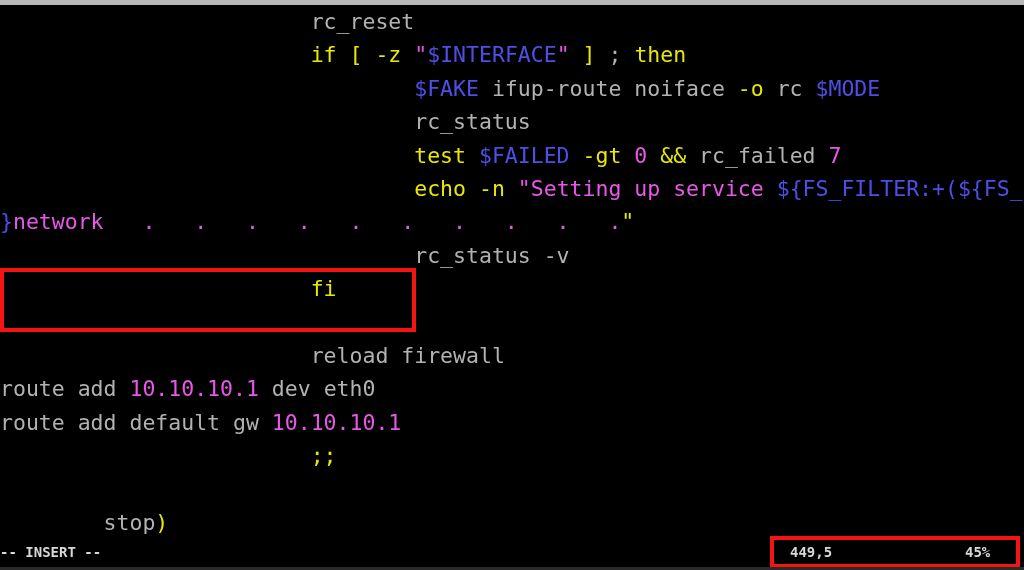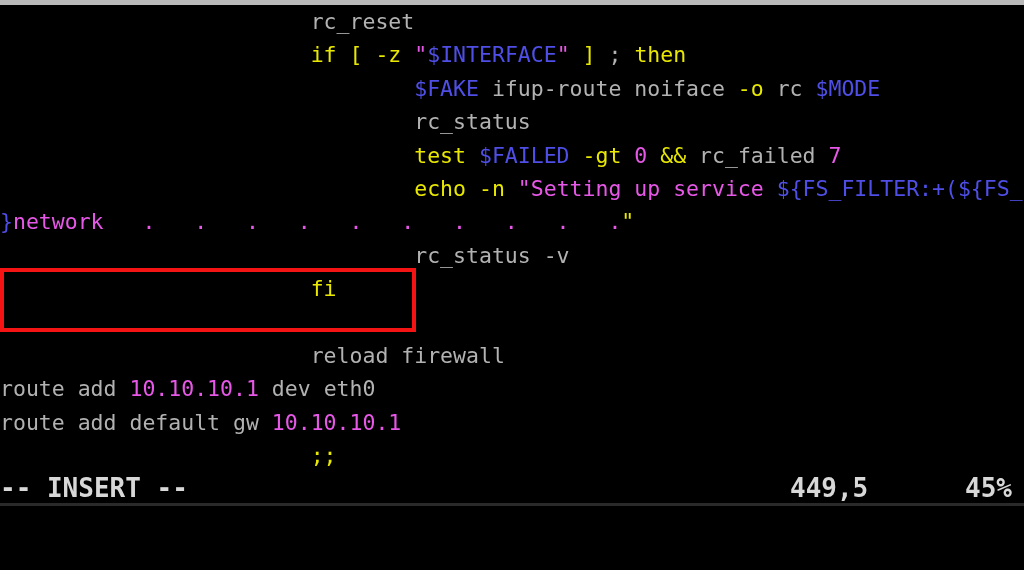--- a/index.html
+++ b/index.html
@@ -10,21 +10,21 @@
   body {
     width: 1024px;
     height: 570px;
     overflow: hidden;
     font-family: "DejaVu Sans Mono", "Liberation Mono", monospace;
   }
 
   #screen {
     position: relative;
     width: 1024px;
-    height: 506px;
+    height: 570px;
     background: #000000;
     overflow: hidden;
   }
 
   
   .top-bar {
     position: absolute;
     left: 0; top: 0;
     width: 1024px;
     height: 5px;
@@ -66,21 +66,21 @@
   .c-number   { color: #e858e8; }
 
   
   .statusline {
     position: absolute;
     left: 0;
     bottom: 3px;
     width: 1024px;
     height: 30px;
     line-height: 30px;
-    font-size: 26px;
+    font-size: 14px;
     white-space: pre;
     color: #d8d8d8;
     font-weight: bold;
   }
   .status-mode {
     position: absolute;
     left: 0px;
     top: 0;
   }
   .status-ruler {

